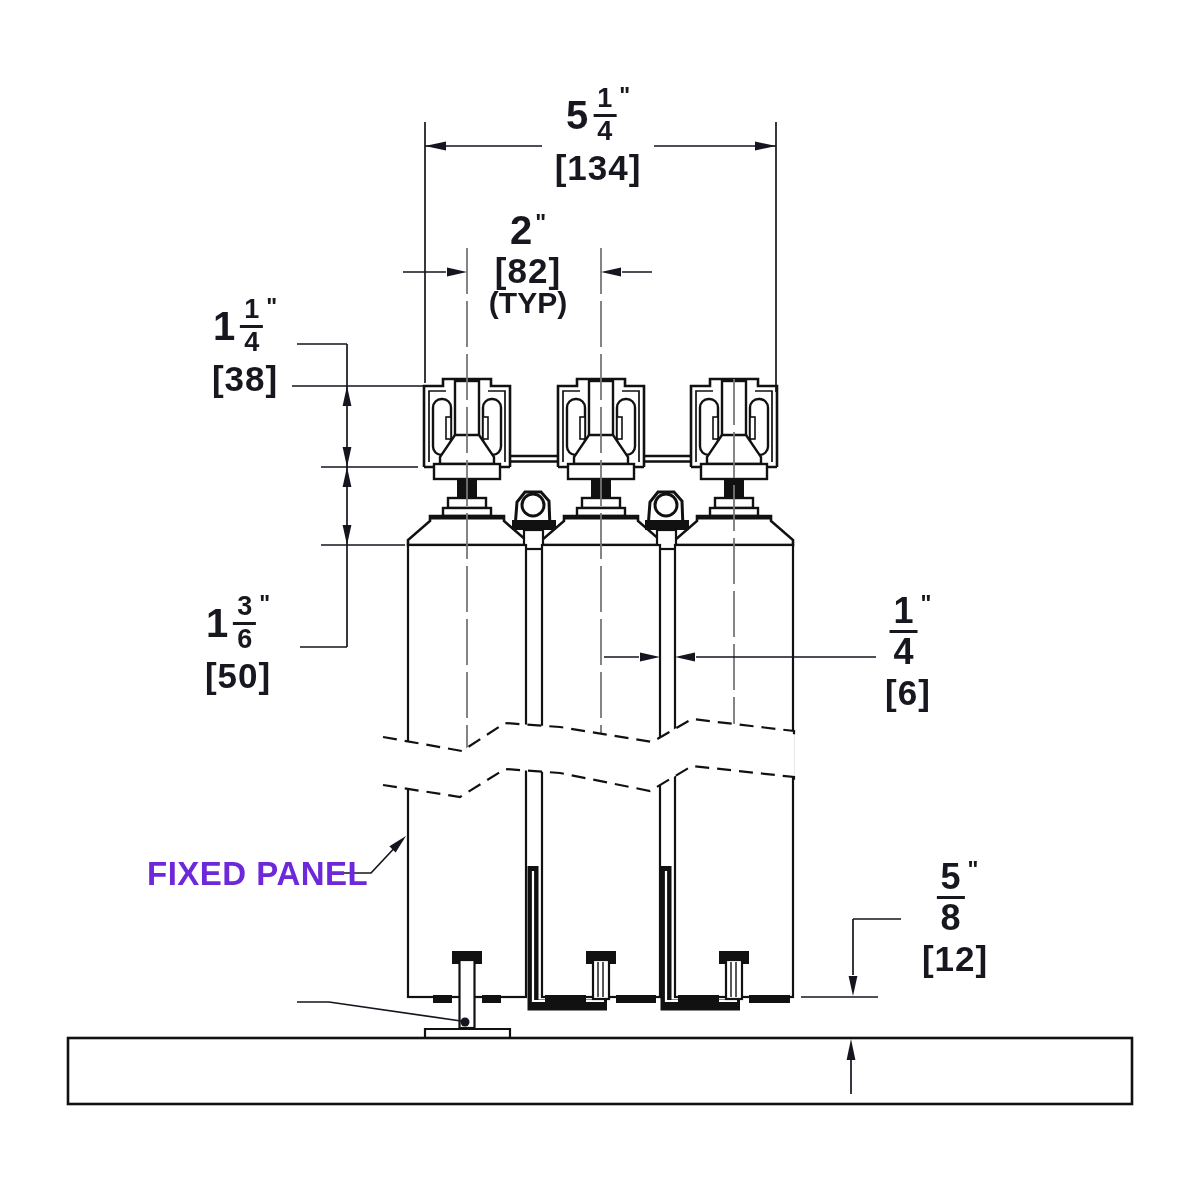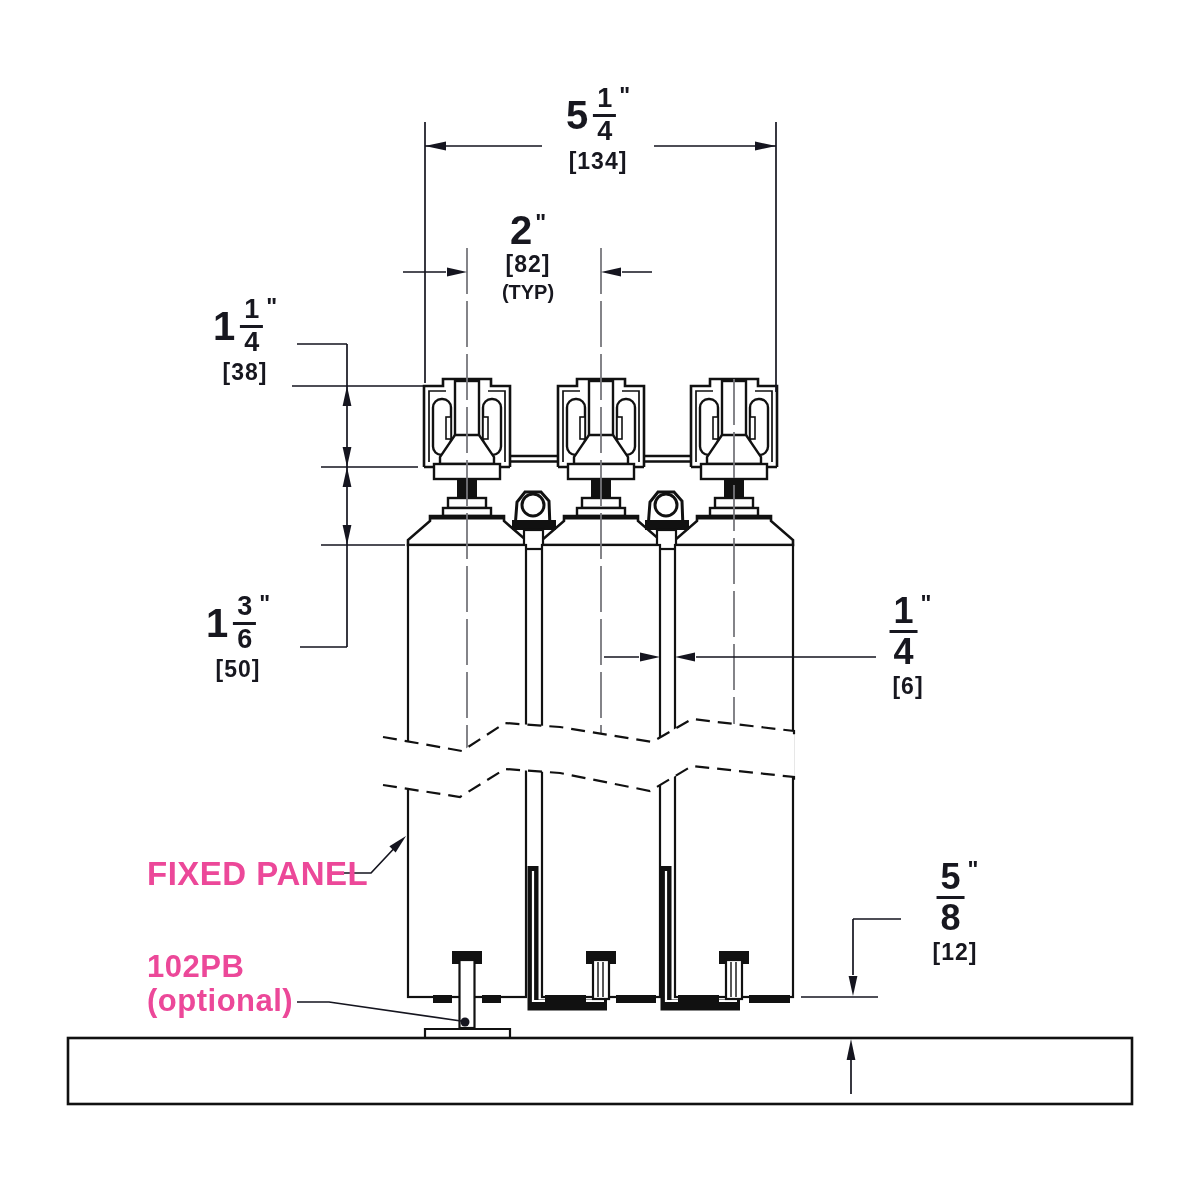--- a/index.html
+++ b/index.html
@@ -13,25 +13,25 @@
     font-weight:700;color:#17171f;transform:translateX(-50%);white-space:nowrap;
   }
   .dline{display:flex;align-items:center;}
   .whole{font-size:40px;line-height:.85;}
   .frac{display:inline-flex;flex-direction:column;align-items:center;margin-left:5px;}
   .fnum,.fden{font-size:27px;line-height:.95;padding:0 4px;}
   .fnum{border-bottom:3px solid #17171f;padding-bottom:2px;}
   .fden{padding-top:2px;}
   .big .fnum,.big .fden{font-size:36px;}
   .inch{font-size:23px;align-self:flex-start;margin-left:3px;transform:translateY(-3px);}
-  .mm{font-size:23px;line-height:1;margin-top:6px;letter-spacing:1px;}
-  .note{font-size:20px;line-height:1;margin-top:6px;}
+  .mm{font-size:35px;line-height:1;margin-top:6px;letter-spacing:1px;}
+  .note{font-size:30px;line-height:1;}
   .plain-label{
     position:absolute;font-weight:700;font-size:31px;line-height:1.1;
-    color:#ec4899;letter-spacing:.5px;white-space:nowrap;
+    color:#6d28d9;letter-spacing:.5px;white-space:nowrap;
   }
 </style>
 </head>
 <body>
 
 <div id="stage">
 
 <svg id="drawing" width="1200" height="1200" viewBox="0 0 1200 1200" xmlns="http://www.w3.org/2000/svg">
   <defs>
 
@@ -241,18 +241,14 @@
           <span class="fnum">5</span>
           <span class="fden">8</span>
         </span>
     <span class="inch">"</span>
   </span>
   <span class="mm">[12]</span>
 </div>
 
 <div class="plain-label" style="left:147px;top:856px;font-size:33px;">FIXED PANEL</div>
 
-<div class="plain-label" style="left:147px;top:950px;">
-  <div>102PB</div>
-  <div>(optional)</div>
-</div>
 
 </div>
 
 </body></html>

